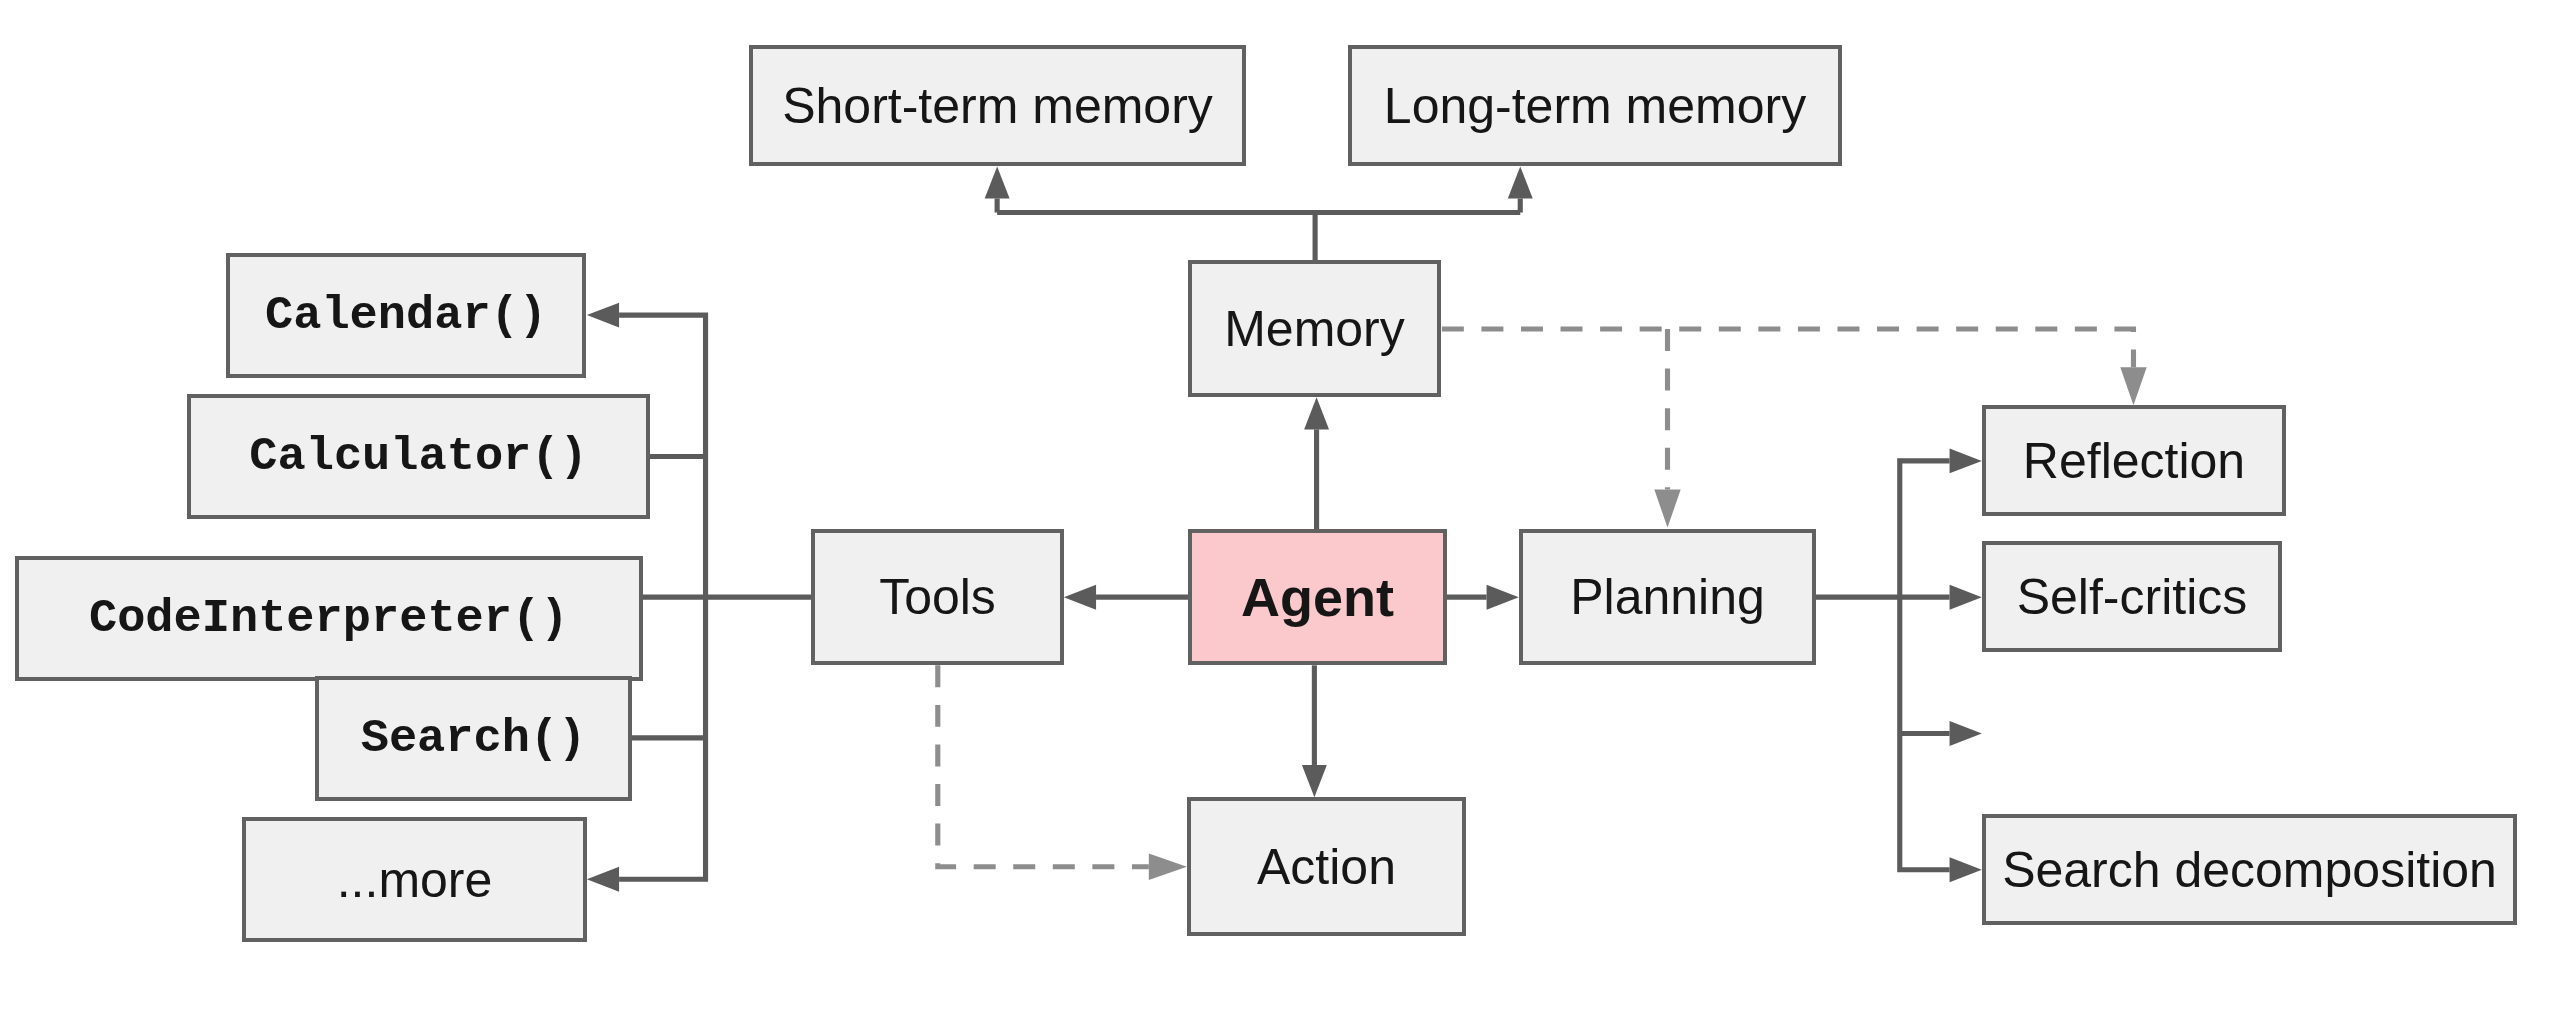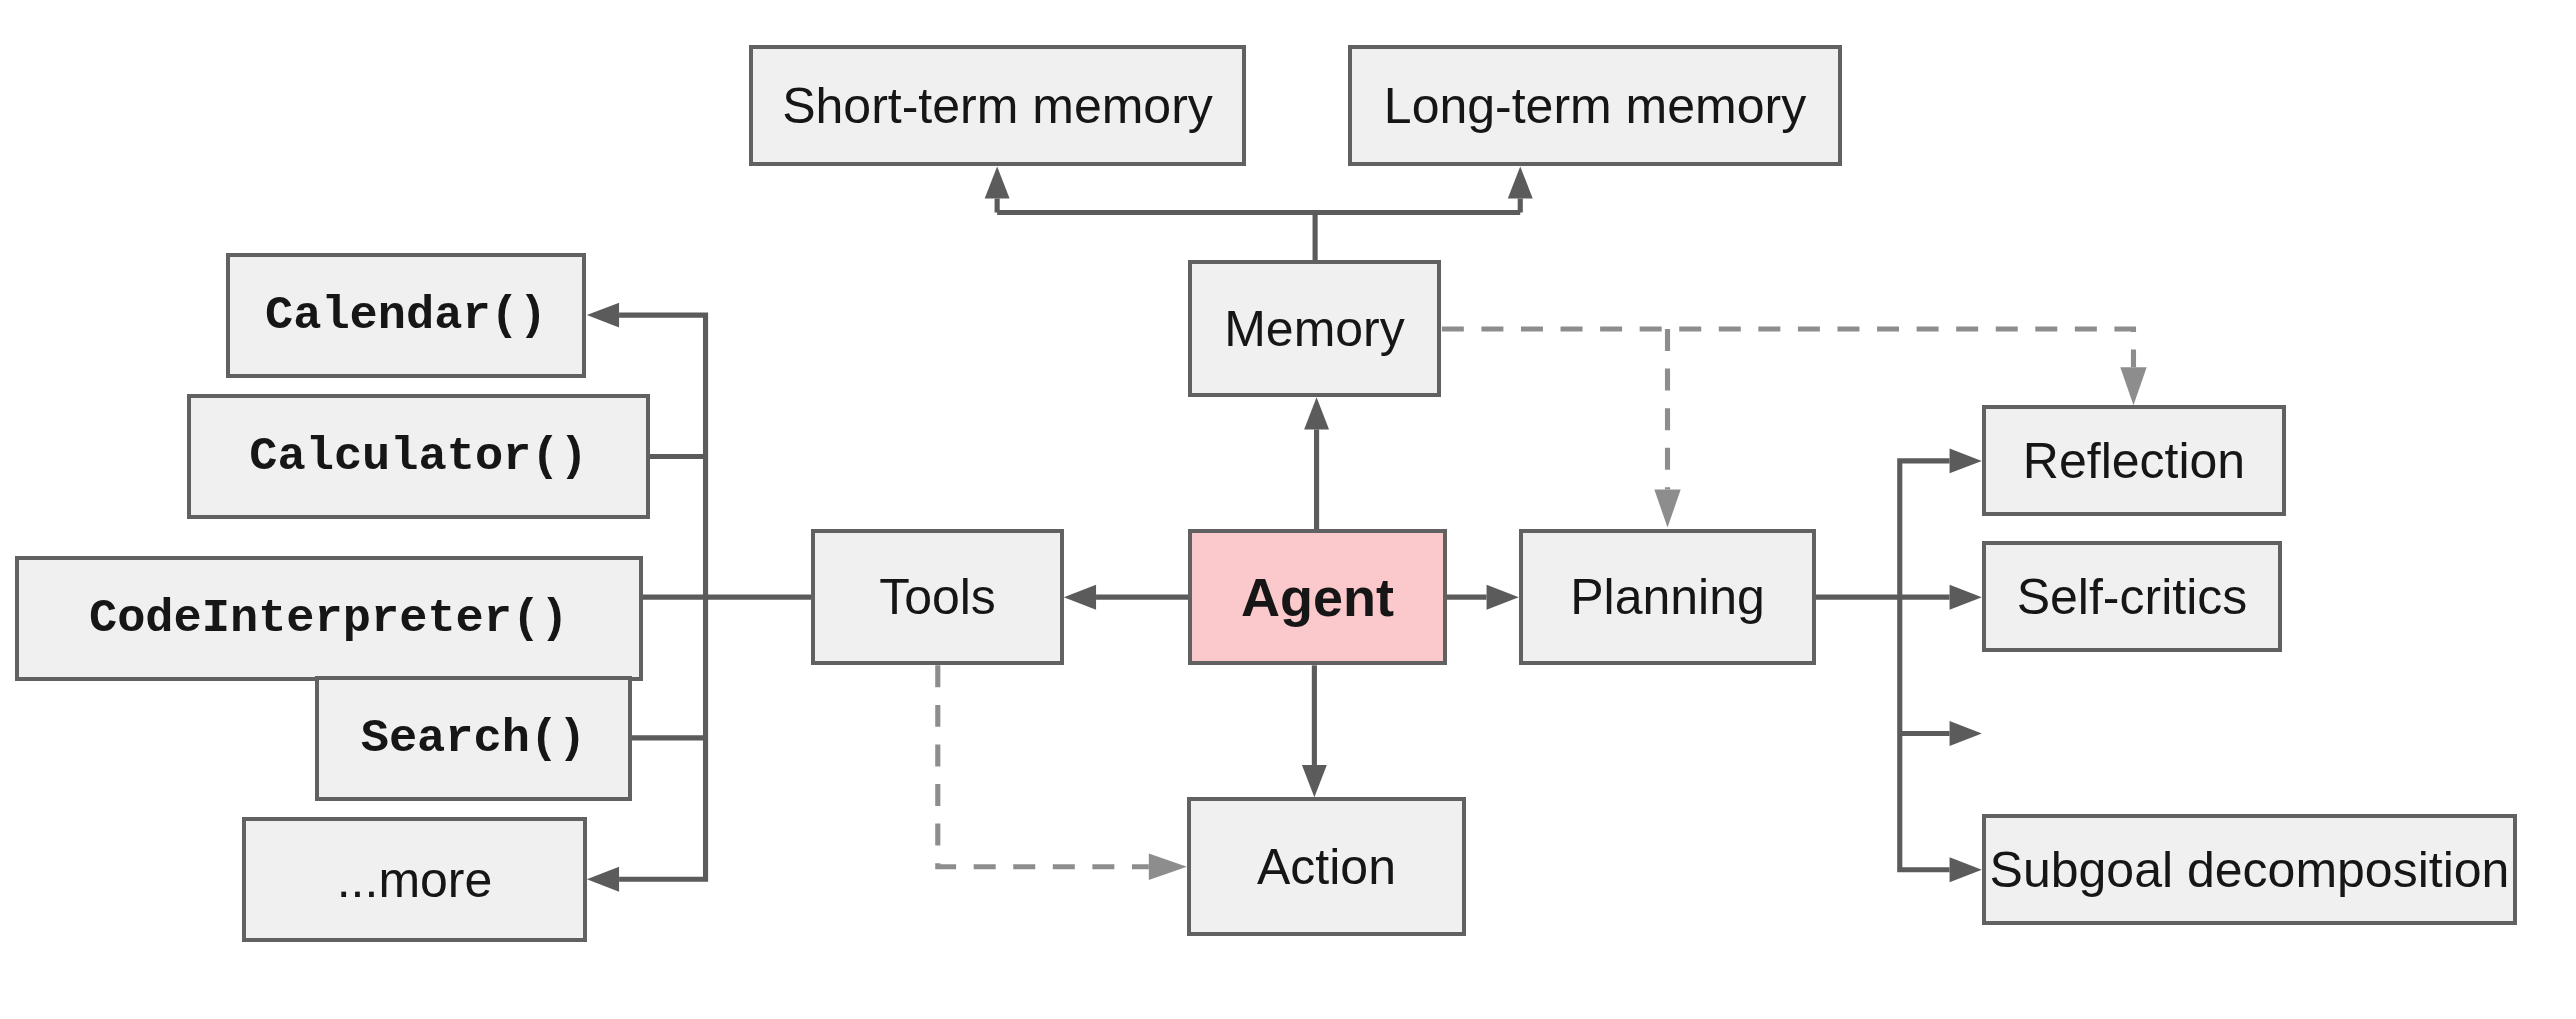--- a/index.html
+++ b/index.html
@@ -145,17 +145,17 @@
     <span>...more</span>
   </div>
 
   <div class="node" style="left:1982px;top:405px;width:304px;height:111px">
     <span>Reflection</span>
   </div>
   <div class="node" style="left:1982px;top:541px;width:300px;height:111px">
     <span>Self-critics</span>
   </div>
   <div class="node" style="left:1982px;top:814px;width:535px;height:111px">
-    <span>Subgoal decomposition</span>
+    <span>Search decomposition</span>
   </div>
 
 </div>
 
 
 </body></html>

